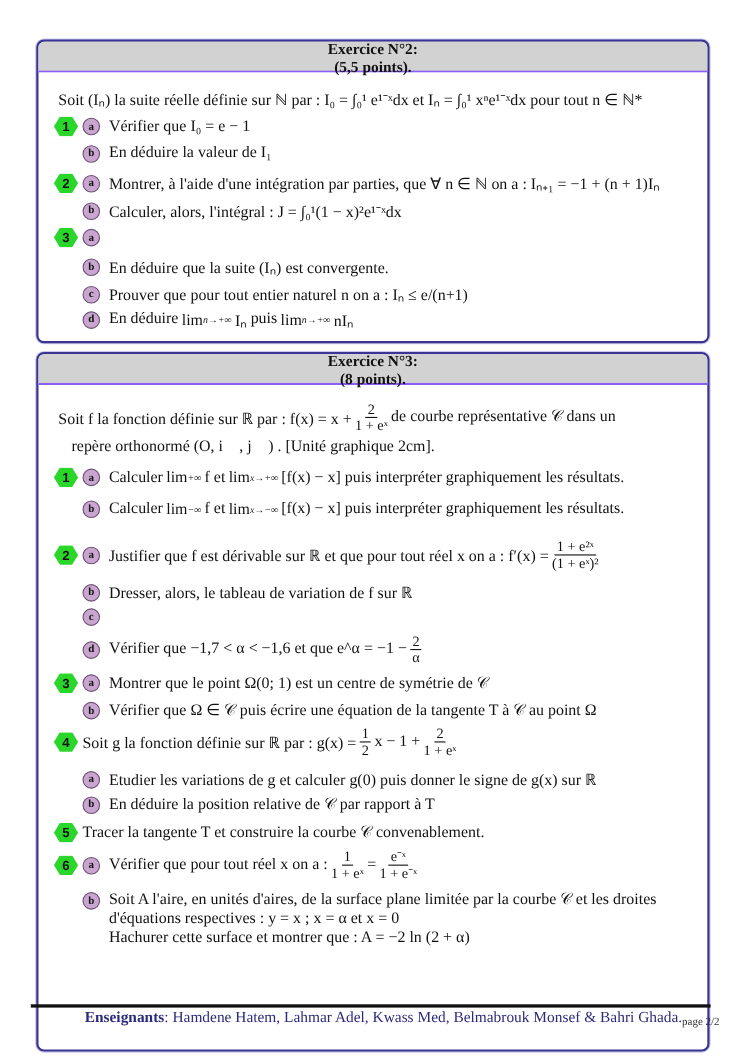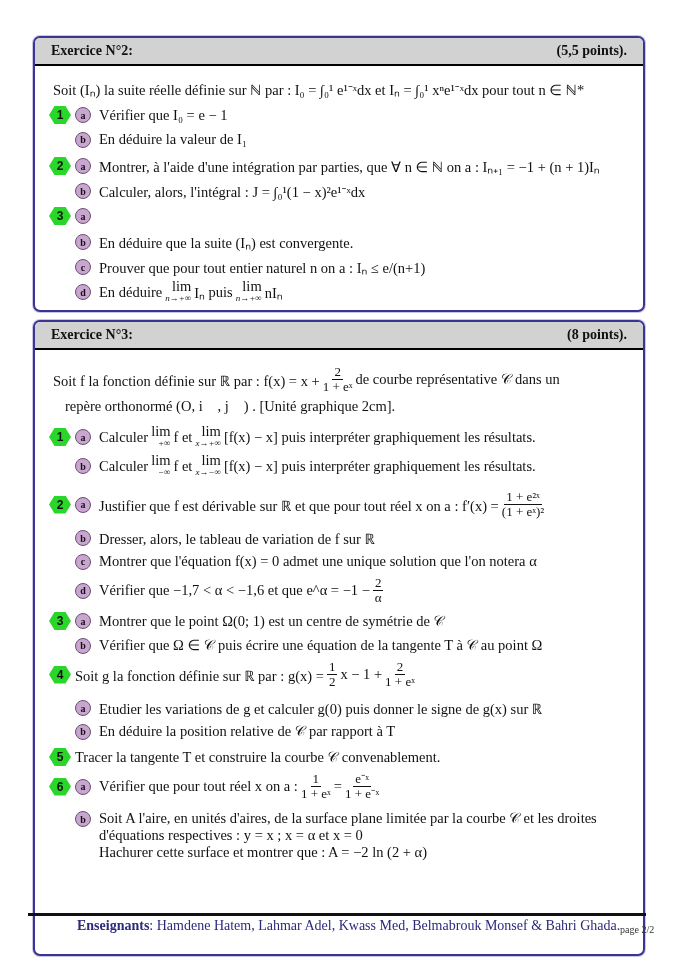--- a/index.html
+++ b/index.html
@@ -1,40 +1,40 @@
 <!DOCTYPE html>
 <html><head>
 <meta charset="utf-8">
 <style>
   html, body { margin:0; padding:0; background:#ffffff; }
   body { width:679px; height:960px; position:relative; overflow:hidden;
          font-family:"DejaVu Serif","Liberation Serif",serif; color:#111; }
   .box { position:absolute; left:33px; width:612px; border:2px solid #3a3591;
          border-radius:7px; background:#fff; box-sizing:border-box;
          box-shadow: 0 0 0 1px #c9c6ea; }
-  .box-head { background:#d2d2d2; height:26px; border-bottom:2px solid #000000;
+  .box-head { background:#d2d2d2; height:26px; border-bottom:2px solid #8b5cf6;
               border-radius:5px 5px 0 0; display:flex; justify-content:space-between;
               align-items:center; padding:0 16px; font-family:"Liberation Serif",serif;
-              font-weight:bold; font-size:14px; color:#111; }
+              font-weight:bold; font-size:14px; color:#111;flex-direction:column; }
   .line { position:absolute; left:0; font-family:"Liberation Serif",serif; font-size:14.5px;
           white-space:nowrap; display:flex; align-items:center; }
   .hex { width:22px; height:18px; background:#2ad62a; color:#111; font-weight:bold;
          font-size:12px; display:inline-flex; align-items:center; justify-content:center;
          clip-path: polygon(25% 0,75% 0,100% 50%,75% 100%,25% 100%,0 50%);
          margin-right:4px; font-family:"Liberation Sans",sans-serif; }
   .hex-spacer { width:22px; display:inline-block; margin-right:4px; }
   .circ { width:16px; height:16px; border-radius:50%; background:#c9a6cf;
           border:1px solid #6d4f74; box-sizing:border-box; color:#111; font-weight:bold;
           font-size:10px; display:inline-flex; align-items:center; justify-content:center;
           margin-right:8px; font-family:"Liberation Serif",serif; }
   .math { }
   .frac { display:inline-flex; flex-direction:column; align-items:center; vertical-align:middle;
           margin:0 3px; font-size:13px; line-height:14px; }
   .frac .num { border-bottom:1px solid #111; padding:0 2px; }
-  .lim { display:inline-flex; flex-direction:column; align-items:flex-end; vertical-align:middle;
+  .lim { display:inline-flex; align-items:flex-end; vertical-align:middle;
          line-height:12px; margin:0 3px; }
   .lim .under { font-size:9px; font-style:italic; }
   .footer-rule { position:absolute; left:28px; top:913px; width:618px; height:3px; background:#111; }
   .footer { position:absolute; left:32px; top:918px; font-family:"Liberation Serif",serif;
             font-size:14px; color:#2c2a7a; white-space:nowrap;margin-left:45px; }
   .footer b { font-weight:bold; }
   .pageno { position:absolute; left:620px; top:924px; font-size:10px; color:#333;
             font-family:"Liberation Serif",serif; }
 </style>
 </head>
@@ -165,21 +165,20 @@
 
     <div class="line" style="top:178px;left:14px;">
       <span class="hex-spacer"></span>
       <span class="circ">b</span>
       <span>Dresser, alors, le tableau de variation de f sur ℝ</span>
     </div>
 
     <div class="line" style="top:203px;left:14px;">
       <span class="hex-spacer"></span>
       <span class="circ">c</span>
-      <span>Montrer que l'équation f(x) = 0 admet une unique solution que l'on notera α</span>
     </div>
 
     <div class="line" style="top:226px;left:14px;">
       <span class="hex-spacer"></span>
       <span class="circ">d</span>
       <span>Vérifier que  −1,7 &lt; α &lt; −1,6  et que  e^α = −1 −</span>
       <span class="frac">
         <span class="num">2</span>
         <span>α</span>
       </span>

